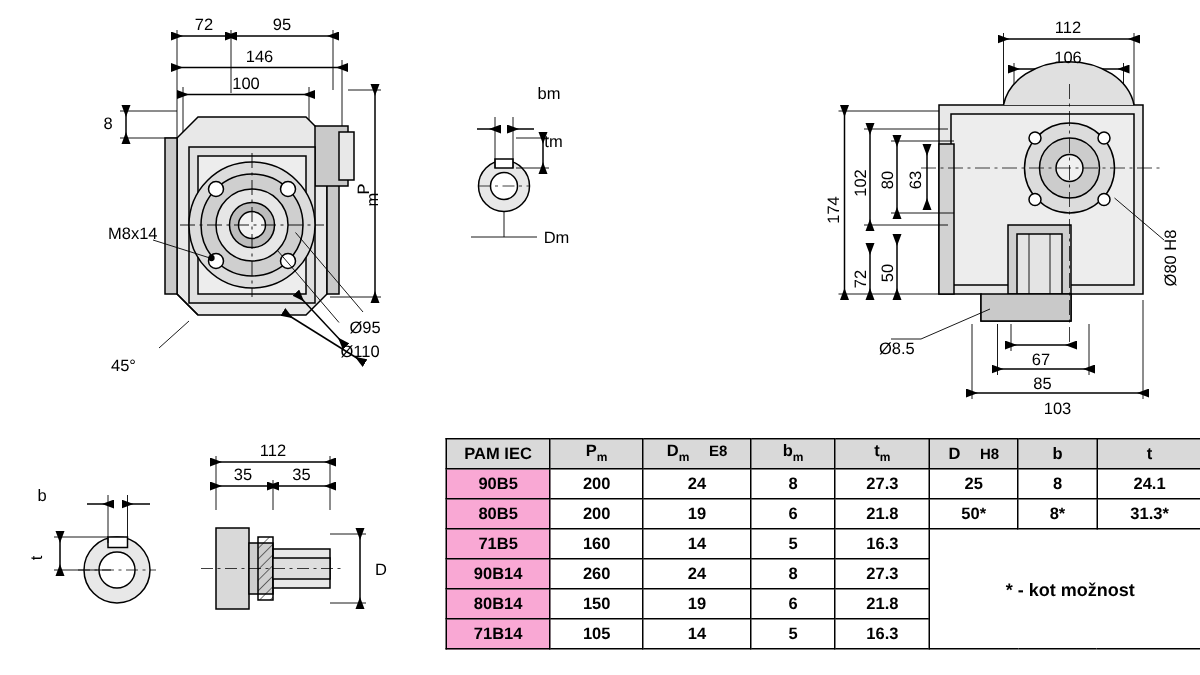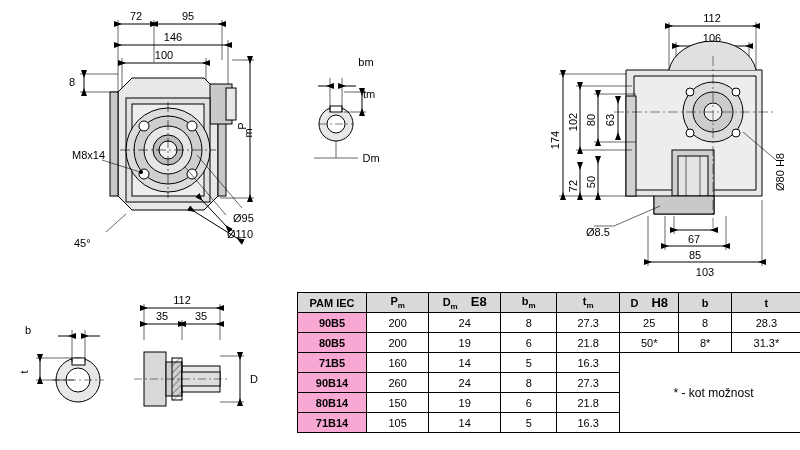--- a/index.html
+++ b/index.html
@@ -17,34 +17,34 @@
   #spec-table{
     position:absolute;left:283px;top:292px;width:505px;
     border-collapse:collapse;
     font-size:11px;
   }
   #spec-table th,#spec-table td{
     border:1px solid #000;
     text-align:center;
     height:19px;
     padding:0 2px;
-    font-weight:normal;
+    font-weight:bold;
     background:#fff;
   }
   #spec-table thead th{
     background:#d9d9d9;
     font-weight:bold;
     font-size:11px;
   }
   #spec-table tbody td:first-child{
     background:#f9a8d4;
     font-weight:bold;
   }
   .sub{font-size:8px;vertical-align:sub;}
-  .sup8{font-size:13px;padding-left:10px;}
+  .sup8{font-size:10px;padding-left:10px;}
   .noteCell{text-align:left;padding-left:8px !important;font-size:12px;}
   .col-pam{width:68px;}
   .col-p{width:62px;}
   .col-d{width:72px;}
   .col-b{width:56px;}
   .col-t{width:62px;}
   .col-D{width:58px;}
   .col-b2{width:52px;}
   .col-t2{width:70px;}
 </style>
@@ -301,21 +301,21 @@
   </thead>
   <tbody>
     <tr>
       <td>90B5</td>
       <td>200</td>
       <td>24</td>
       <td>8</td>
       <td>27.3</td>
       <td>25</td>
       <td>8</td>
-      <td>28.3</td>
+      <td>24.1</td>
     </tr>
     <tr>
       <td>80B5</td>
       <td>200</td>
       <td>19</td>
       <td>6</td>
       <td>21.8</td>
       <td>50*</td>
       <td>8*</td>
       <td>31.3*</td>

